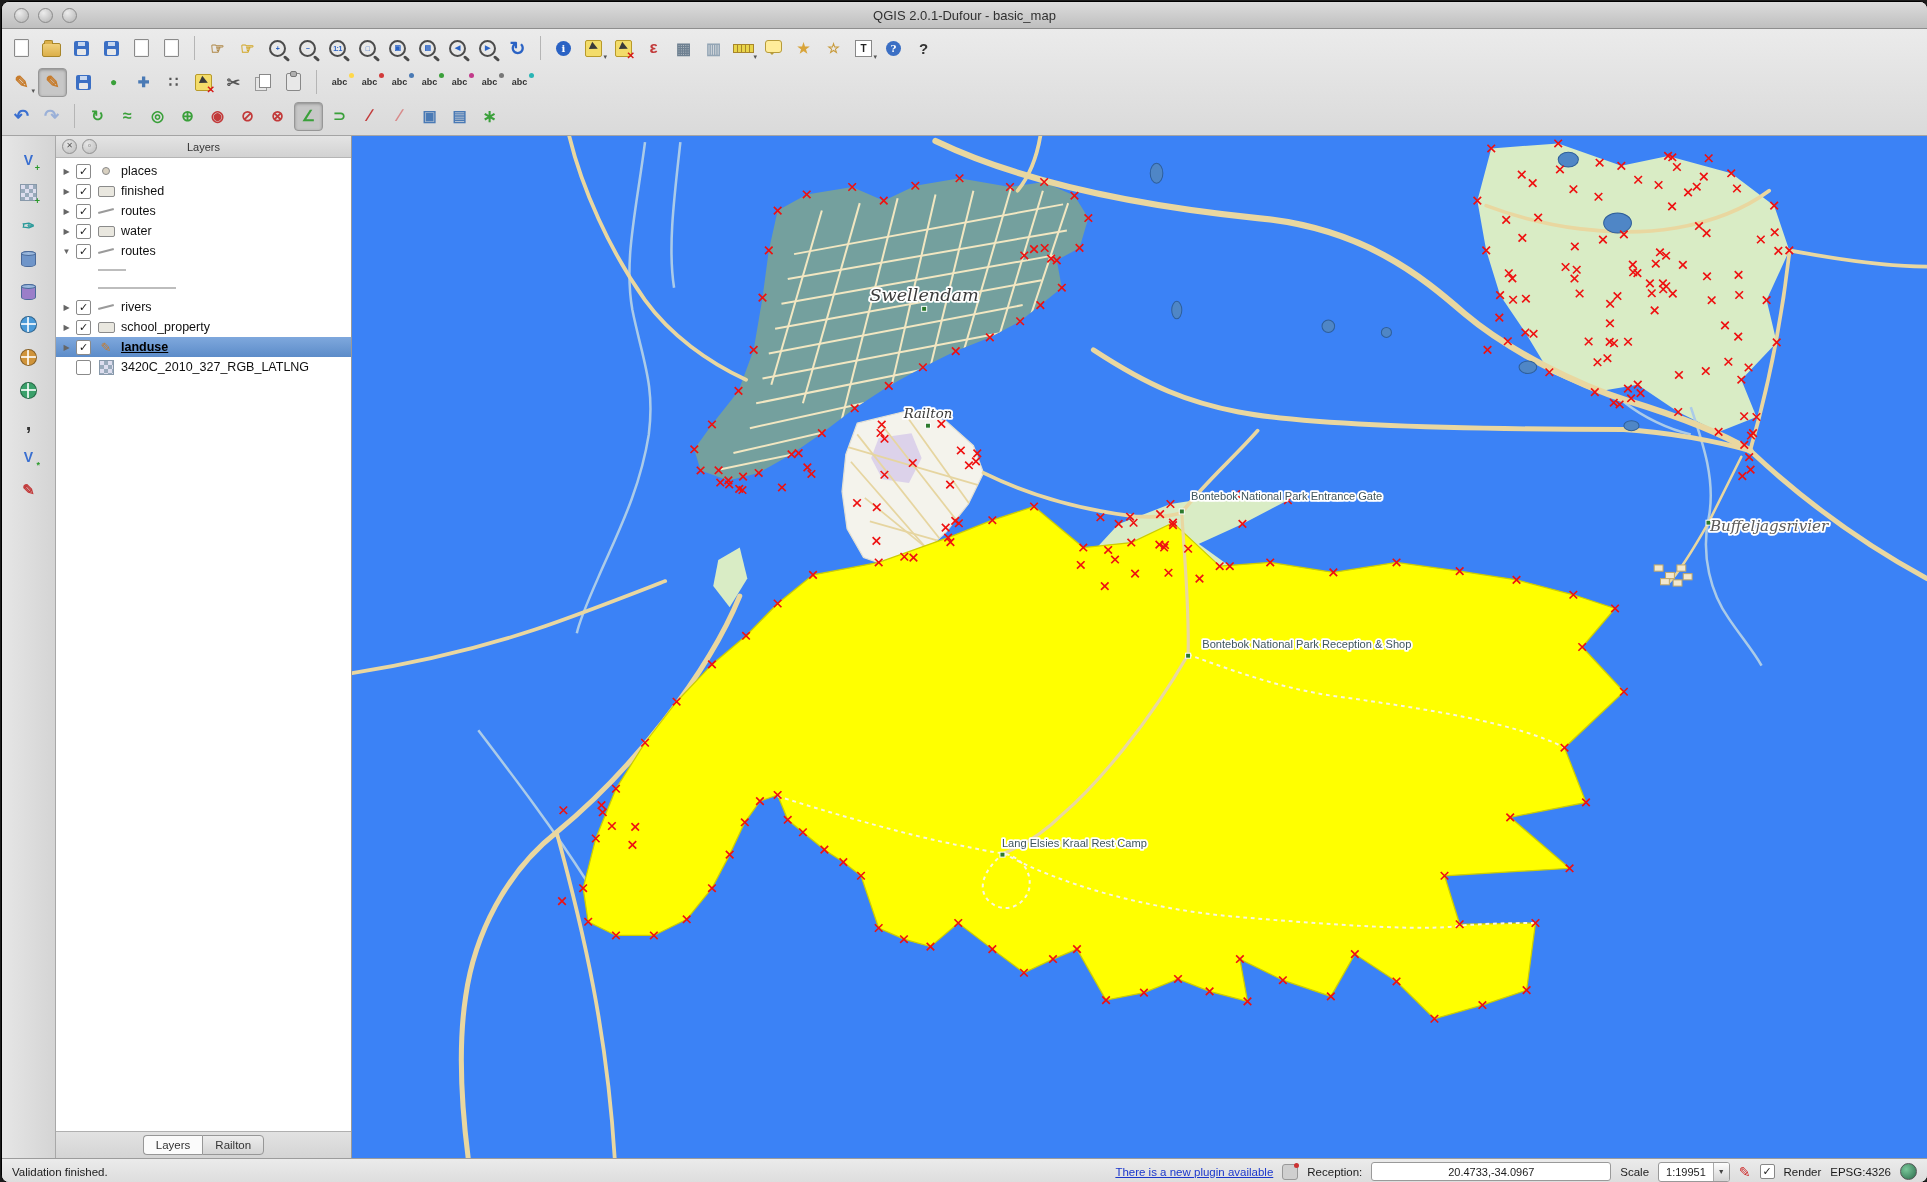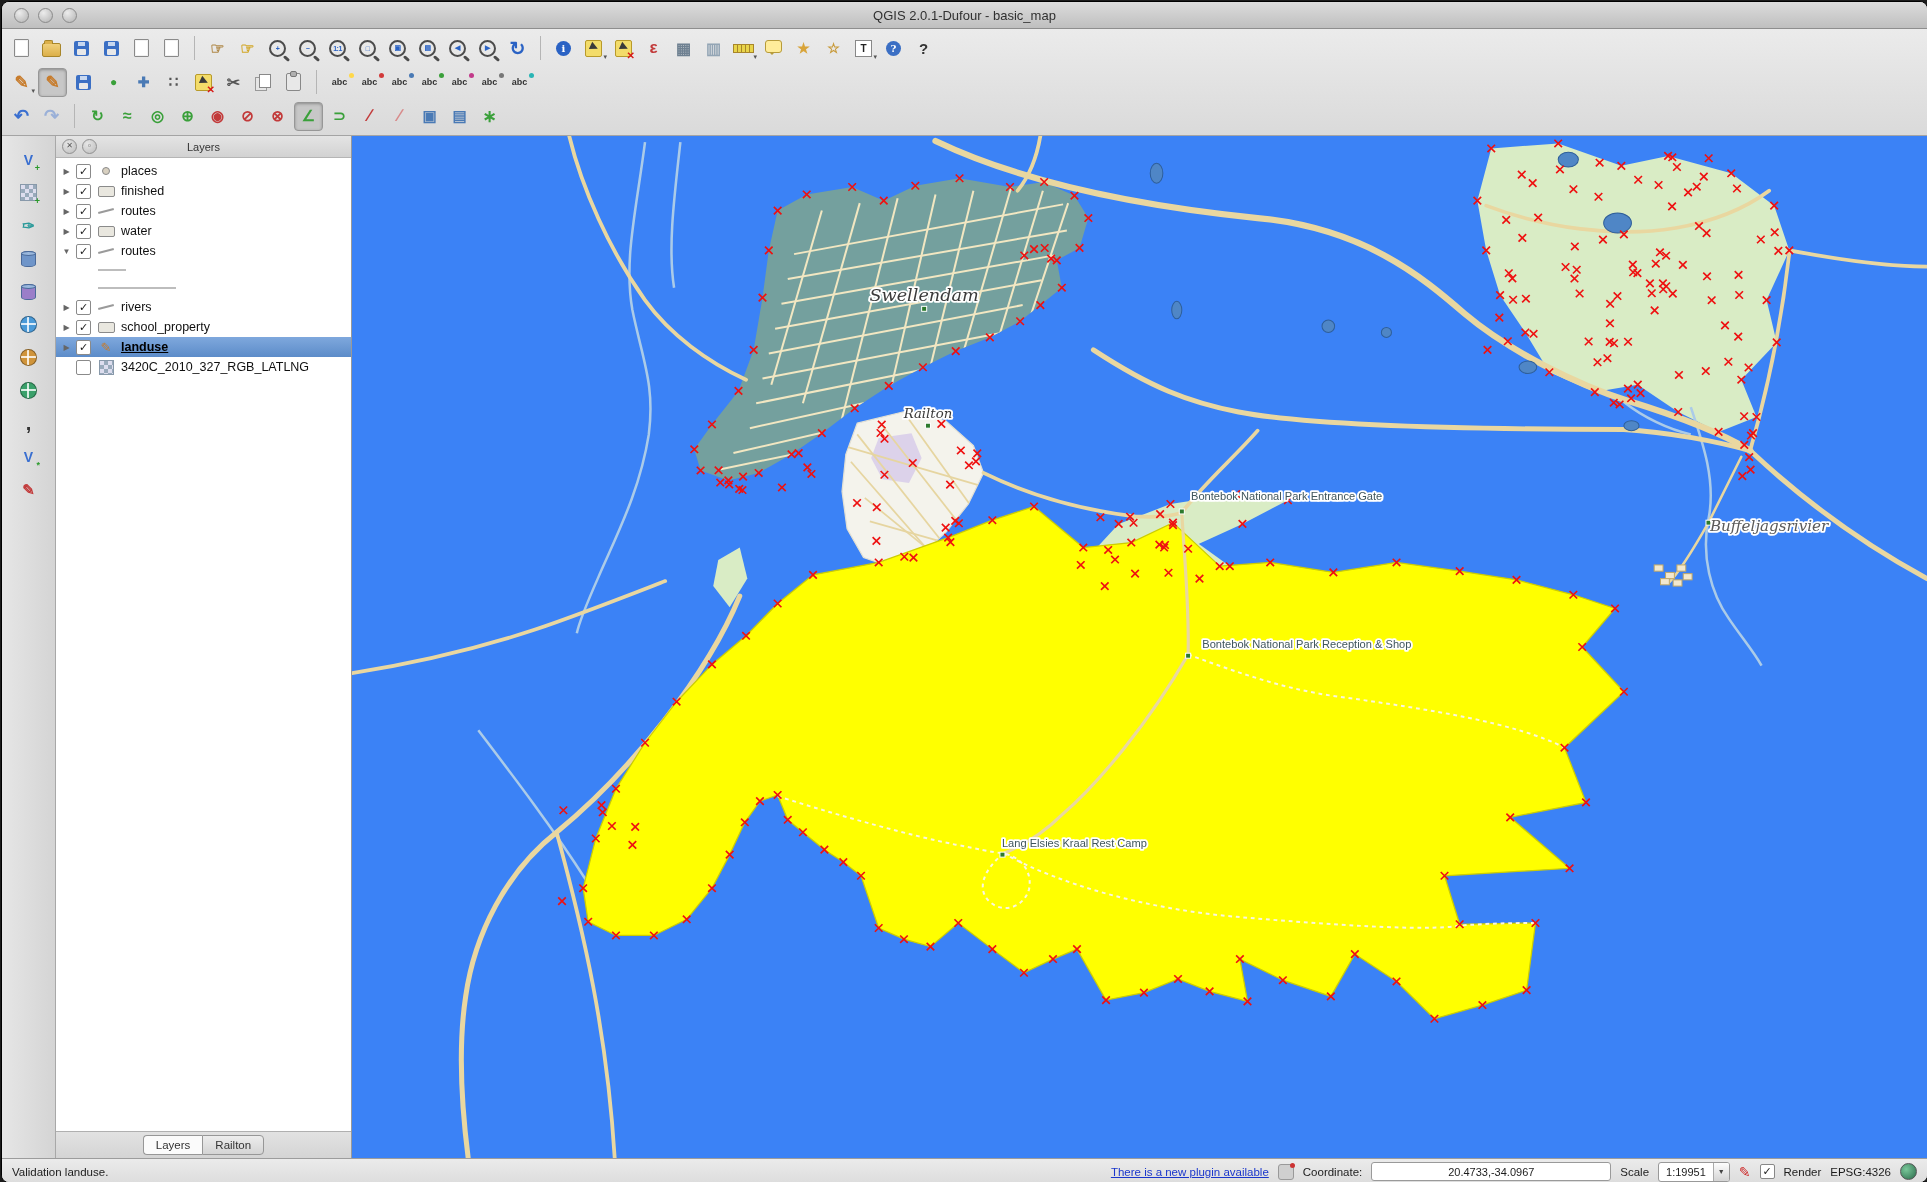--- a/index.html
+++ b/index.html
@@ -818,25 +818,25 @@
           <text x="456" y="227" text-anchor="middle" class="ml-town-small">Railton</text>
           <text x="740" y="293" text-anchor="middle" class="ml-poi">Bontebok National Park Entrance Gate</text>
           <text x="756" y="412" text-anchor="middle" class="ml-poi">Bontebok National Park Reception &amp; Shop</text>
           <text x="572" y="572" text-anchor="middle" class="ml-poi">Lang Elsies Kraal Rest Camp</text>
           <text x="1122" y="318" text-anchor="middle" class="ml-hamlet">Buffeljagsrivier</text>
         </svg>
     </div>
   </div>
 
   <div class="statusbar">
-    <span>Validation landuse.</span>
+    <span>Validation finished.</span>
     <span class="sb-spacer"></span>
     <a class="sb-link">There is a new plugin available</a>
     <span class="plug-icon"></span>
-    <span>Coordinate:</span>
+    <span>Reception:</span>
     <span class="coord-input">20.4733,-34.0967</span>
     <span>Scale</span>
     <span class="scale-box">
       <span>1:19951</span>
       <span class="scale-dd">▼</span>
     </span>
     <span class="stop-icon">✎</span>
     <span class="render-cb">✓</span>
     <span>Render</span>
     <span>EPSG:4326</span>

